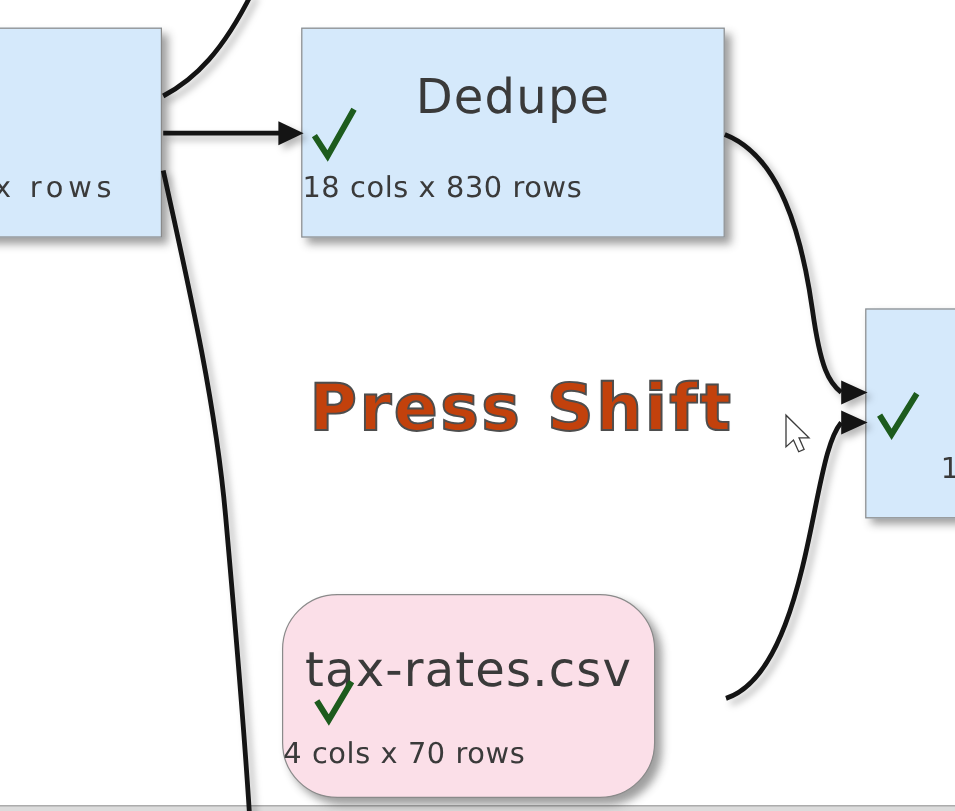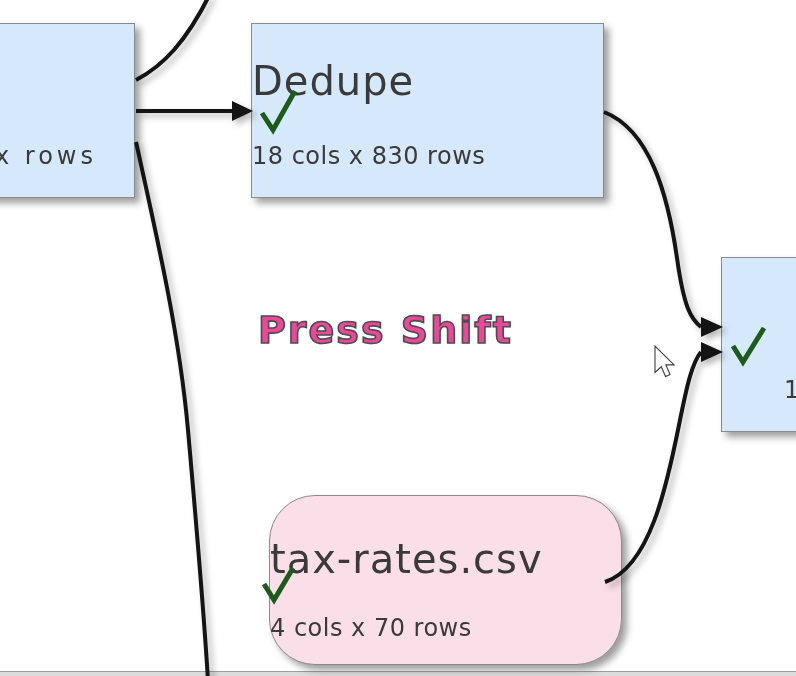--- a/index.html
+++ b/index.html
@@ -10,42 +10,42 @@
   
   .node {
     position:absolute; box-sizing:border-box;
     border:1px solid #8a8a8a;
     box-shadow:5px 5px 7px rgba(40,40,40,.45);
     z-index:2;
   }
   .node-blue { background:#d5e9fb; }
   .node-pink { background:#fbdfe8; border-radius:46px; }
   .node-title {
-    position:absolute; top:34px; left:0; width:100%; text-align:left;
+    position:absolute; top:34px; left:0; width:100%; text-align:center;
     font-size:40px; letter-spacing:1px; color:#3a3a3a; white-space:nowrap;
   }
   .node-subtitle {
     position:absolute; top:118px; left:0; width:100%; text-align:left;
     font-size:24px; letter-spacing:.5px; color:#3a3a3a; white-space:nowrap;
   }
   #node-left   { left:-226px; top:23px;  width:361px; height:175px; }
   #node-dedupe { left:251px;  top:23px;  width:353px; height:175px; }
-  #node-tax    { left:269px;  top:495px; width:353px; height:170px; }
+  #node-tax    { left:235px;  top:495px; width:311px; height:170px; }
   #node-tax .node-title { top:40px; }
   #node-right  { left:721px;  top:257px; width:358px; height:175px; }
   .frag {
     position:absolute; font-size:24px; color:#3a3a3a; white-space:nowrap;
   }
   #node-left  .frag { left:220px; top:118px; letter-spacing:4px; }
   #node-right .frag { left:62px;  top:118px; }
   
   .watermark {
     position:absolute; left:258px; top:308px; z-index:1;
-    font-size:38px; font-weight:bold; letter-spacing:2px;
-    color:#ec4899; -webkit-text-stroke:1.6px #4d4d4d;
+    font-size:54px; font-weight:bold; letter-spacing:2px;
+    color:#c2410c; -webkit-text-stroke:1.6px #4d4d4d;
     text-shadow:0 0 1px #777; white-space:nowrap;
   }
   
   .overlay {
     position:absolute; left:0; top:0; width:796px; height:676px;
     z-index:3; pointer-events:none;
   }
   .wire  { stroke:#141414; stroke-width:4; fill:none; }
   .ahead { fill:#141414; stroke:none; }
   .shadowed { filter:drop-shadow(4px 4px 3px rgba(0,0,0,.28)); }

